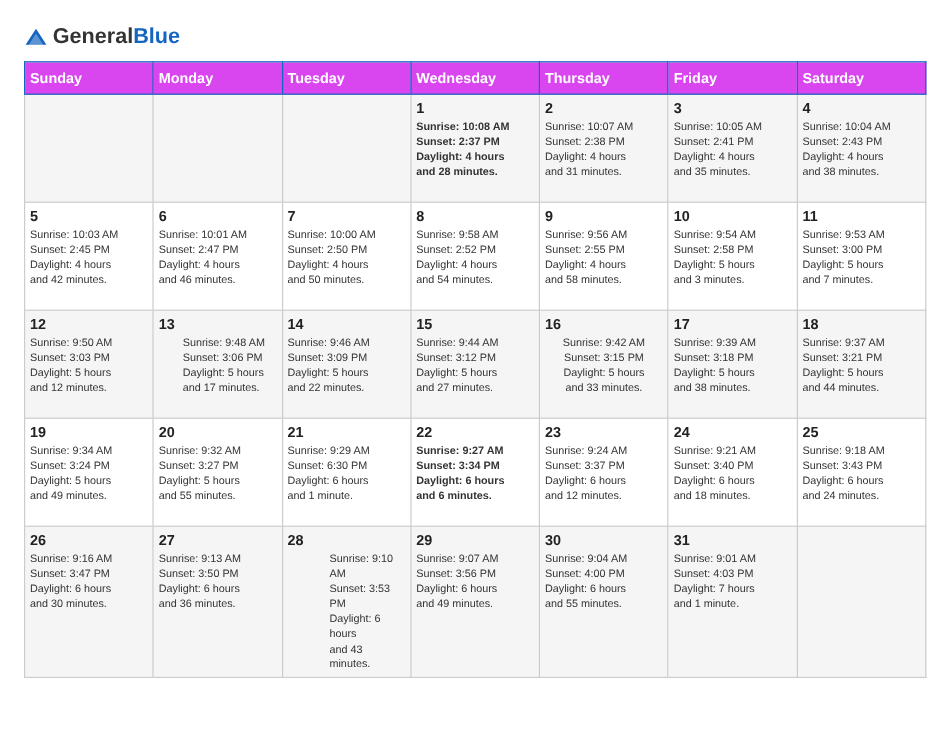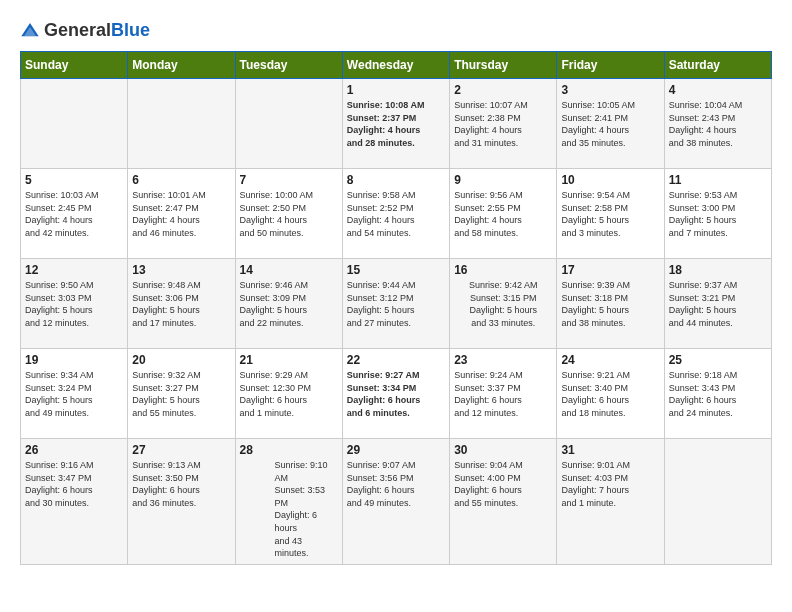--- a/index.html
+++ b/index.html
@@ -11,20 +11,21 @@
       padding: 20px;
     }
     .header-area {
       display: flex;
       justify-content: space-between;
       align-items: flex-start;
       margin-bottom: 10px;
     }
     .logo {
       display: flex;
+      align-items: center;
       gap: 4px;
     }
     .logo-icon {
       width: 20px;
       height: 20px;
     }
     .title-area {
       text-align: right;
     }
     .main-title {
@@ -35,21 +36,21 @@
     .subtitle {
       font-size: 14px;
       color: #333;
     }
     table {
       width: 100%;
       border-collapse: collapse;
       table-layout: fixed;
     }
     thead tr th {
-      background-color: #4d7c0f;
+      background-color: #d946ef;
       color: #fff;
       font-size: 12px;
       font-weight: bold;
       padding: 6px 4px;
       text-align: left;
       border: 1px solid #1565c0;
     }
     tbody tr td {
       vertical-align: top;
       border: 1px solid #ccc;
@@ -192,21 +193,21 @@
       <tr>
         <td>
           <span class="day-number">12</span>
           <div class="day-info" style="white-space: pre-line;">Sunrise: 9:50 AM
 Sunset: 3:03 PM
 Daylight: 5 hours
 and 12 minutes.</div>
         </td>
         <td>
           <span class="day-number">13</span>
-          <div class="day-info" style="white-space: pre-line;">Sunrise: 9:48 AM
+          <div class="day-info" style="white-space: pre-line; margin-left: 20px;">Sunrise: 9:48 AM
 Sunset: 3:06 PM
 Daylight: 5 hours
 and 17 minutes.</div>
         </td>
         <td>
           <span class="day-number">14</span>
           <div class="day-info" style="white-space: pre-line;">Sunrise: 9:46 AM
 Sunset: 3:09 PM
 Daylight: 5 hours
 and 22 minutes.</div>
@@ -251,21 +252,21 @@
         <td>
           <span class="day-number">20</span>
           <div class="day-info" style="white-space: pre-line;">Sunrise: 9:32 AM
 Sunset: 3:27 PM
 Daylight: 5 hours
 and 55 minutes.</div>
         </td>
         <td>
           <span class="day-number">21</span>
           <div class="day-info" style="white-space: pre-line;">Sunrise: 9:29 AM
-Sunset: 12:30 PM
+Sunset: 6:30 PM
 Daylight: 6 hours
 and 1 minute.</div>
         </td>
         <td>
           <span class="day-number">22</span>
           <div class="day-info" style="white-space: pre-line; font-weight: bold;">Sunrise: 9:27 AM
 Sunset: 3:34 PM
 Daylight: 6 hours
 and 6 minutes.</div>
         </td>

